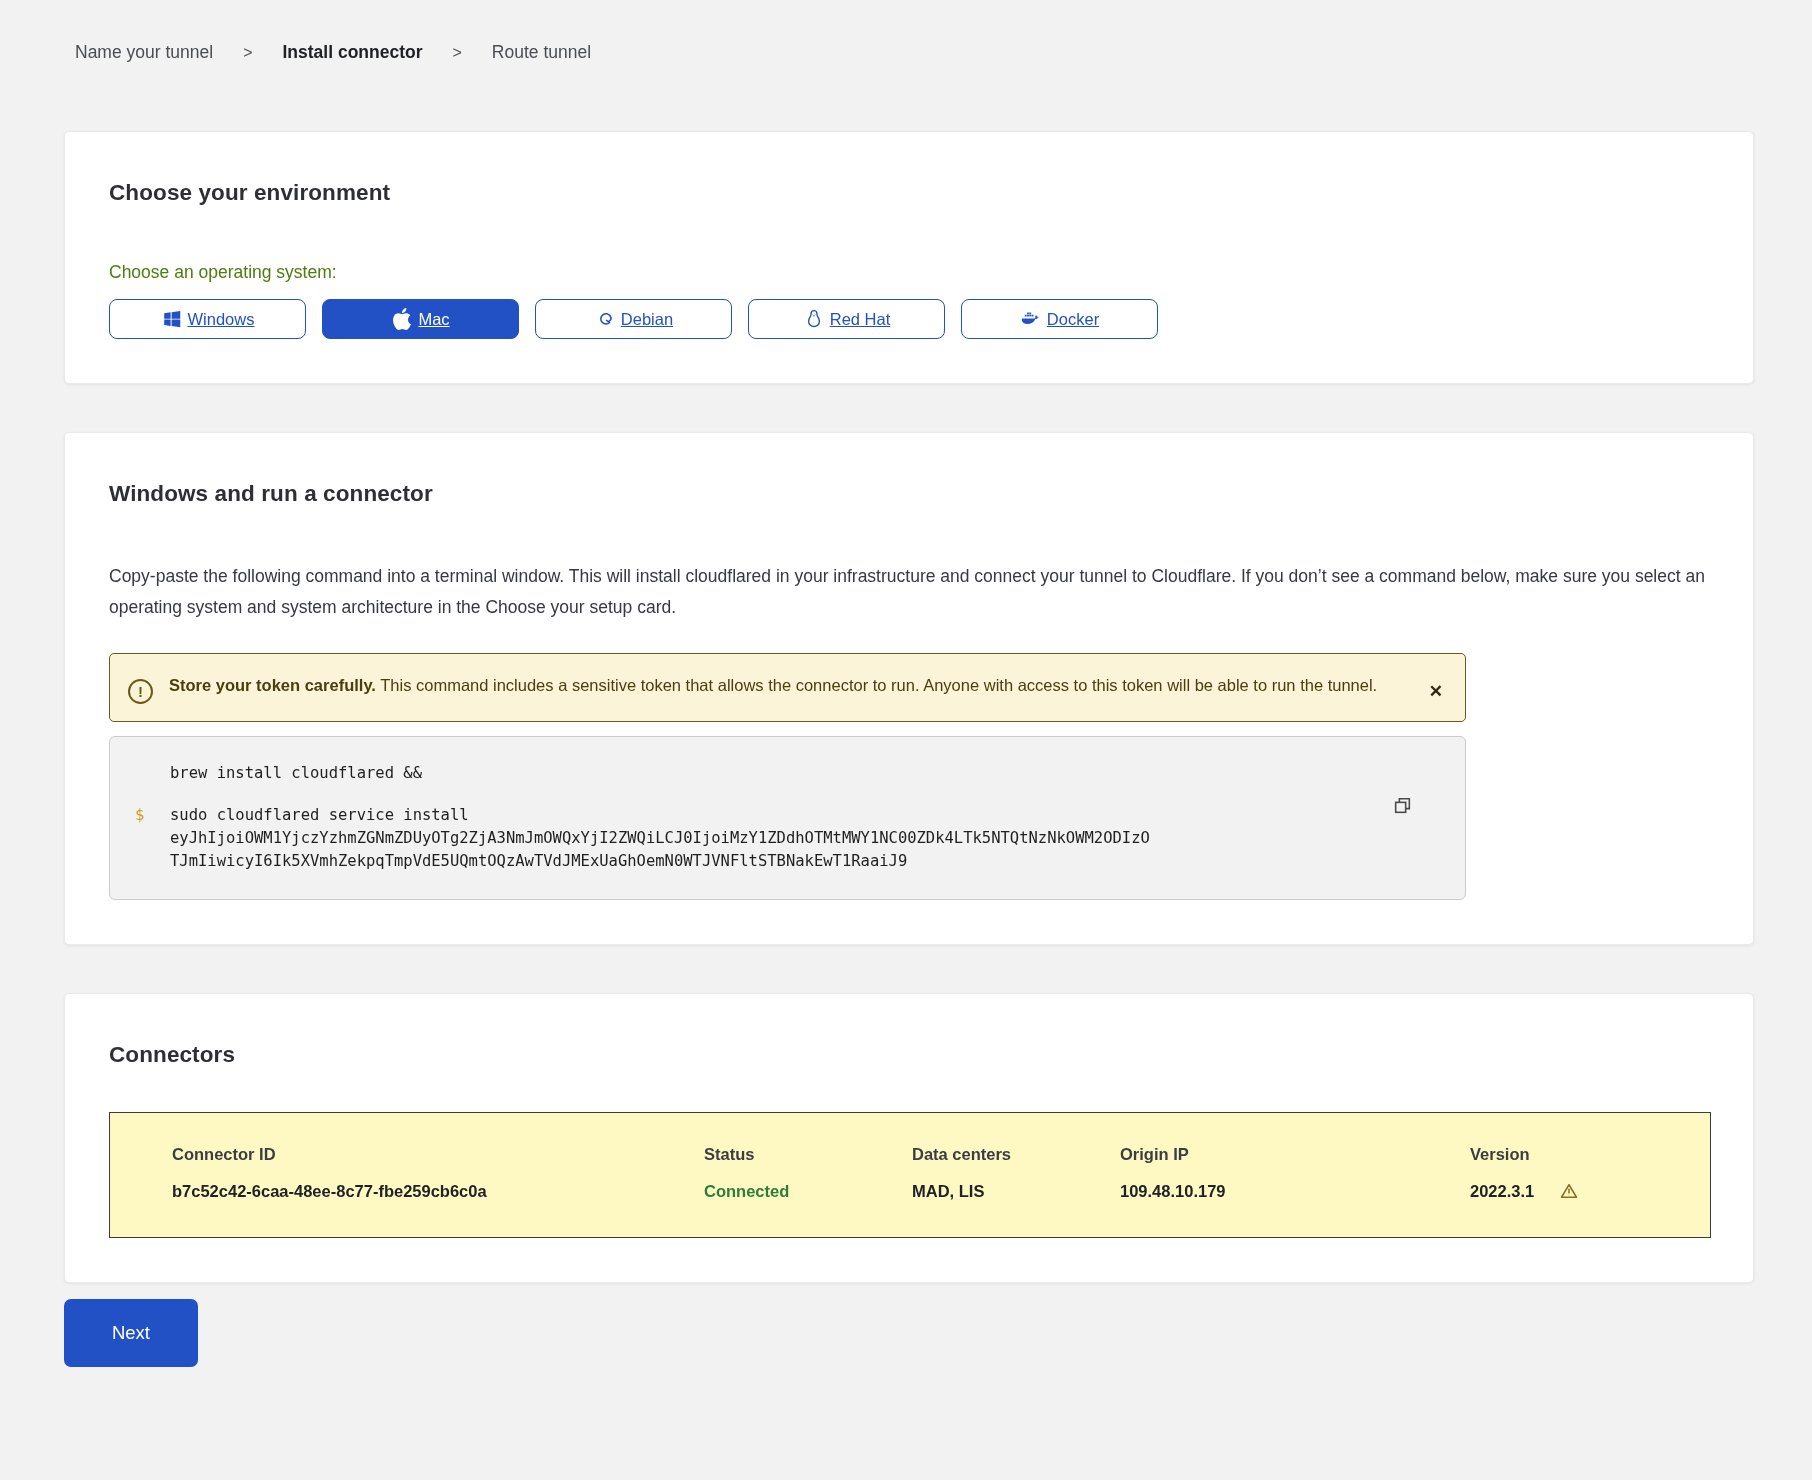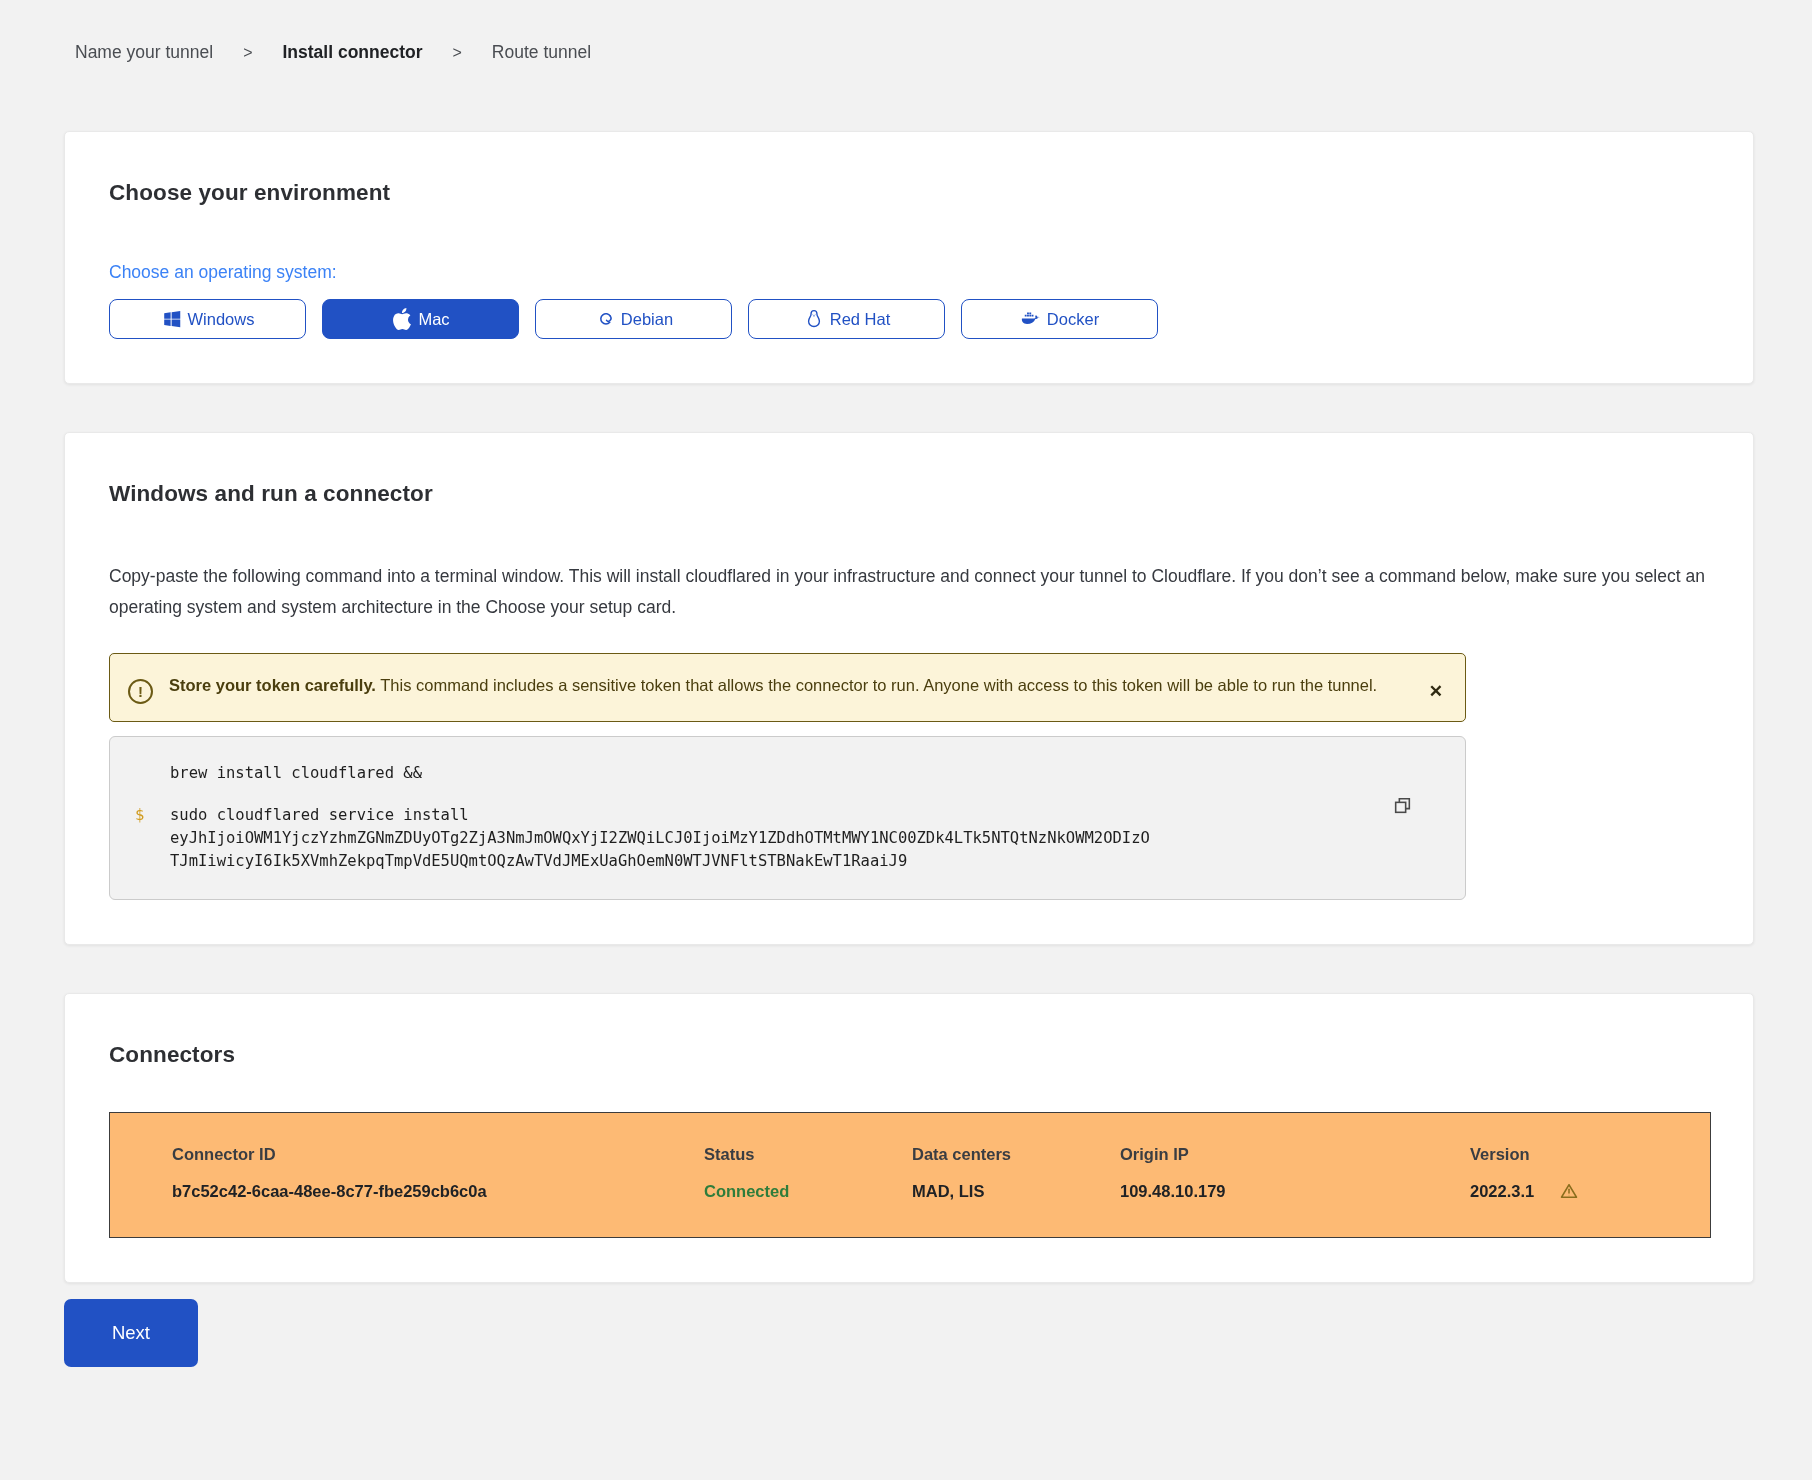--- a/index.html
+++ b/index.html
@@ -35,27 +35,27 @@
     box-shadow:0 1px 3px rgba(0,0,0,0.07);
     width:1690px;
     padding:48px 44px 44px 44px;
   }
   .card-1{margin-top:68px;}
   .card-2{margin-top:48px;}
   .card-3{margin-top:48px;}
   .card-title{font-size:22.5px;font-weight:700;color:#2d2f33;letter-spacing:.1px;}
 
   
-  .os-label{margin-top:56px;font-size:17.5px;color:#3b82f6;}
+  .os-label{margin-top:56px;font-size:17.5px;color:#4d7c0f;}
   .os-row{margin-top:16px;display:flex;gap:16px;}
   .os-btn{
     width:197px;height:40px;
     display:flex;align-items:center;justify-content:center;gap:5px;
     background:#ffffff;border:1px solid var(--accent);border-radius:8px;
-    color:var(--accent);font-size:16.5px;font-family:inherit;cursor:pointer;
+    color:var(--accent);font-size:16.5px;font-family:inherit;cursor:pointer;text-decoration:underline;
   }
   .os-btn .os-icon{width:22px;height:22px;display:inline-flex;}
   .os-btn .os-icon svg{width:100%;height:100%;}
   .os-btn.selected{background:var(--accent);color:#ffffff;}
 
   
   .description{margin-top:54px;font-size:17.5px;line-height:31px;color:#36393f;max-width:1640px;}
 
   .warning-banner{
     margin-top:30px;width:1357px;
@@ -94,21 +94,21 @@
   .code-row .cmd{flex:1 1 auto;word-break:break-all;}
   .copy-btn{
     position:absolute;top:56px;right:50px;
     background:none;border:none;cursor:pointer;padding:2px;
   }
   .copy-btn svg{width:21px;height:21px;display:block;}
 
   
   .connectors-table{
     margin-top:44px;width:1602px;
-    background:#fdba74;border:1px solid #3c3c3c;
+    background:#fef9c3;border:1px solid #3c3c3c;
     padding:32px 0 36px 62px;
     font-size:16.5px;
   }
   .t-row{display:grid;grid-template-columns:532px 208px 208px 350px 1fr;align-items:center;}
   .t-row.head{font-weight:700;color:#3a3d42;}
   .t-row.body{margin-top:17px;color:#202225;font-weight:bold;}
   .status-connected{color:var(--status-connected);}
   .version-cell{display:flex;align-items:center;gap:25px;}
   .version-cell svg{width:20px;height:20px;}
 

